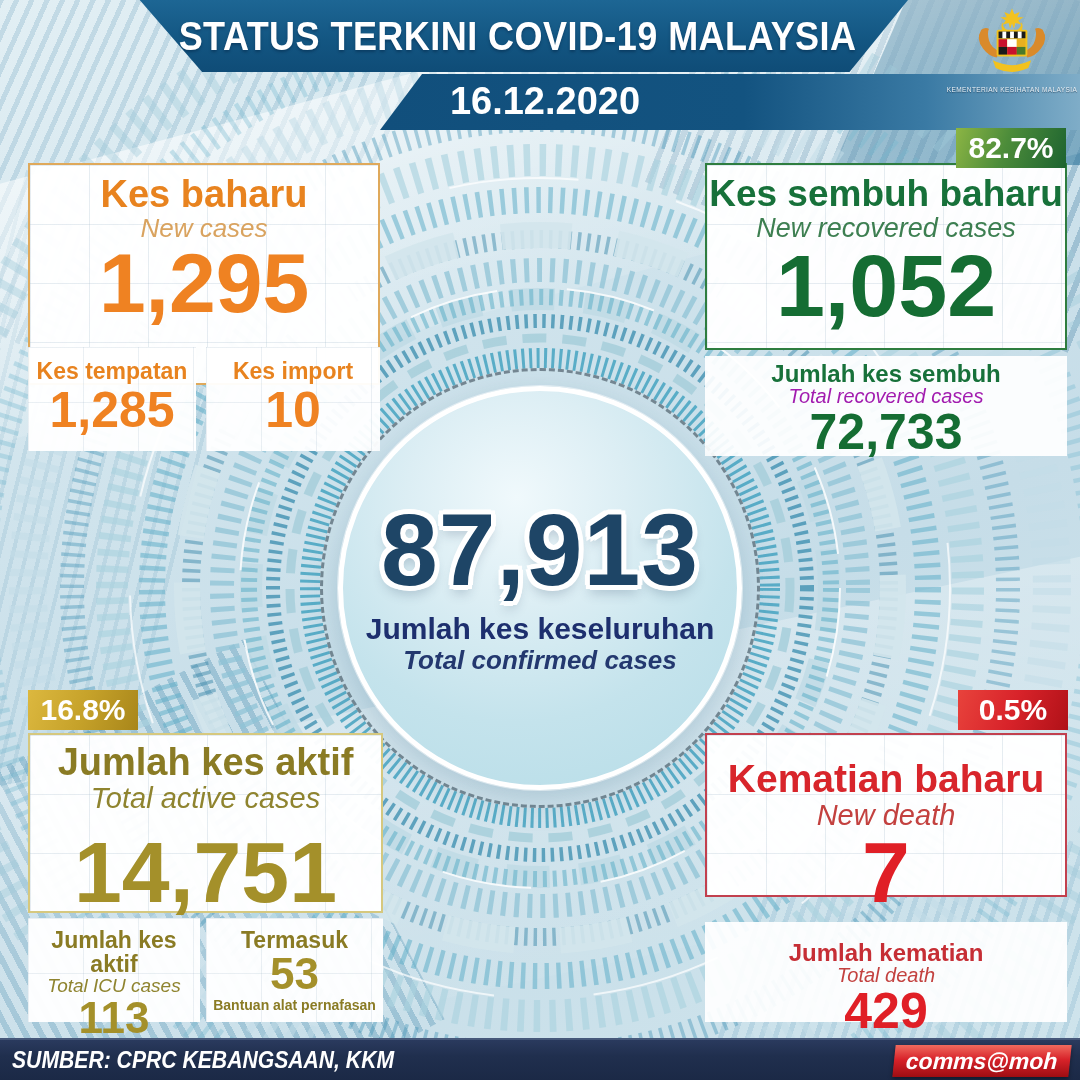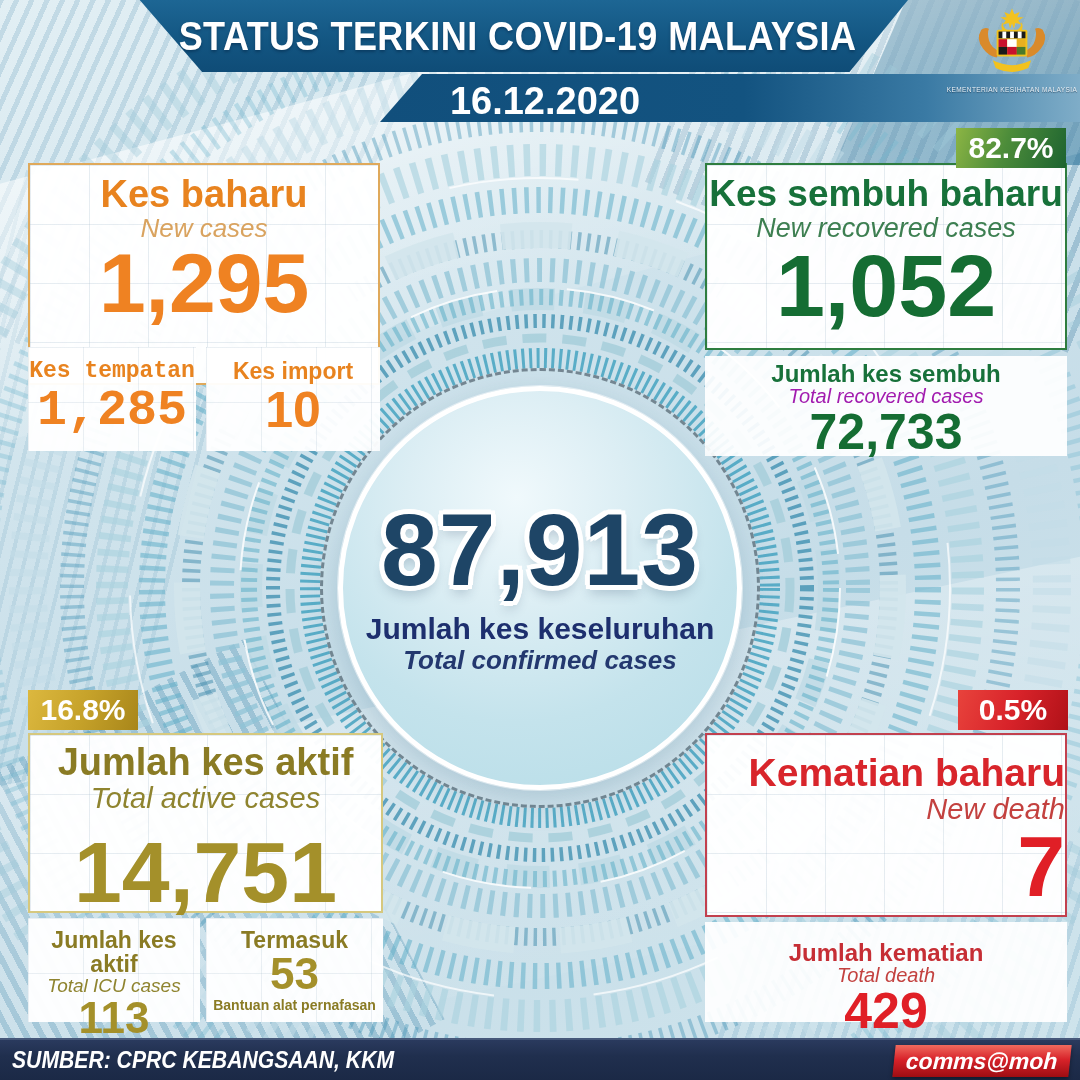--- a/index.html
+++ b/index.html
@@ -31,21 +31,21 @@
      background:linear-gradient(200deg,#47819f 0%, #5f97b4 55%, #82afc6 100%); opacity:.9; }
   .rings { position:absolute; left:0; top:0; z-index:1; }
 
   
   .header-banner { position:absolute; z-index:5; left:128px; top:0; width:780px; height:72px;
      clip-path:polygon(1.5% 0, 100% 0, 92.5% 100%, 9.5% 100%);
      background:linear-gradient(180deg,#1d6694 0%, #135682 55%, #0f4c77 100%);
      display:flex; align-items:center; justify-content:center; }
   .header-banner span { color:#fff; font-weight:bold; font-size:40px; letter-spacing:.5px;
      transform:scaleX(.9); white-space:nowrap; text-shadow:0 2px 3px rgba(0,30,60,.4); }
-  .date-banner { position:absolute; z-index:4; left:380px; top:74px; width:700px; height:48px;
+  .date-banner { position:absolute; z-index:4; left:380px; top:74px; width:700px; height:56px;
      clip-path:polygon(6% 0, 100% 0, 100% 100%, 0 100%);
      background:linear-gradient(90deg,#114f7c 0%, #135380 52%, #3a7aa4 78%, #7fadc8 100%); }
   .date-banner span { position:absolute; left:5px; width:320px; text-align:center; top:6px;
      color:#fff; font-weight:bold; font-size:38px; }
 
   
   .logo { position:absolute; z-index:6; right:12px; top:6px; width:112px; height:100px;
      display:flex; flex-direction:column; align-items:center; }
   .logo svg { width:96px; height:78px; }
   .logo .caption { margin-top:2px; font-size:6.5px; letter-spacing:.4px; color:#e8f0f6;
@@ -70,21 +70,21 @@
   .card-newcases { left:28px; top:163px; width:352px; height:222px; border:2px solid #dfa95b; padding-top:10px; }
   .card-newcases .t-my { font-size:38px; color:#e8831f; }
   .card-newcases .t-en { font-size:26px; color:#d9a35f; }
   .card-newcases .big  { font-size:84px; color:#ef8222; margin-top:2px; }
   .subbox { position:absolute; z-index:5; background:rgba(255,255,255,.96);
      background-image:
        linear-gradient(rgba(175,195,210,.25) 1px, transparent 1px),
        linear-gradient(90deg, rgba(175,195,210,.25) 1px, transparent 1px);
      background-size:55px 55px;
      display:flex; flex-direction:column; align-items:center; text-align:center; padding-top:12px; }
-  .sb-local  { left:28px;  top:347px; width:168px; height:104px;font-family:Liberation Mono, monospace; }
+  .sb-local  { left:28px;  top:347px; width:168px; height:104px; }
   .sb-import { left:206px; top:347px; width:174px; height:104px; }
   .sb-local .t-my, .sb-import .t-my { font-size:23px; color:#e8831f; }
   .sb-local .big, .sb-import .big   { font-size:50px; color:#ef8222; margin-top:4px; }
 
   
   .badge-recovered { right:14px; top:128px; background:linear-gradient(110deg,#8cb544 0%, #4c8c3a 45%, #1d6330 100%); }
   .card-recovered { left:705px; top:163px; width:362px; height:187px; border:2px solid #2e7d3f; padding-top:10px; }
   .card-recovered .t-my { font-size:37px; color:#17713a; }
   .card-recovered .t-en { font-size:27px; color:#3d7f51; }
   .card-recovered .big  { font-size:88px; color:#156d33; margin-top:2px; }
@@ -118,21 +118,21 @@
   .sb-vent { left:206px; top:918px; width:177px; height:104px; padding-top:10px;align-items:center; }
   .sb-icu .t-my { font-size:23px; color:#8a7b24; }
   .sb-icu .t-en { font-size:19px; color:#8f842f; }
   .sb-icu .big  { font-size:44px; color:#a4902a; margin-top:1px; }
   .sb-vent .t-my { font-size:23px; color:#8a7b24; }
   .sb-vent .big  { font-size:44px; color:#a4902a; margin-top:1px; }
   .sb-vent .t-sm { font-size:14px; font-weight:bold; color:#8a7b24; margin-top:2px; }
 
   
   .badge-death { right:12px; top:690px; background:linear-gradient(110deg,#e8433c 0%, #d8232a 50%, #b01118 100%); }
-  .card-death { left:705px; top:733px; width:362px; height:184px; border:2px solid #c2404e; padding-top:18px;align-items:flex-end; }
+  .card-death { left:705px; top:733px; width:362px; height:164px; border:2px solid #c2404e; padding-top:24px; }
   .card-death .t-my { font-size:39px; color:#d8252b; }
   .card-death .t-en { font-size:29px; color:#c3413f; }
   .card-death .big  { font-size:86px; color:#e01f26; margin-top:2px; }
   .panel-death { left:705px; top:922px; width:362px; height:100px; padding-top:18px; }
   .panel-death .t-my { font-size:24px; color:#c62e35; }
   .panel-death .t-en { font-size:20px; color:#c3413f; }
   .panel-death .big  { font-size:50px; color:#e01f26; margin-top:2px; }
 
   
   .footer { position:absolute; z-index:7; left:0; bottom:0; width:1080px; height:42px;

